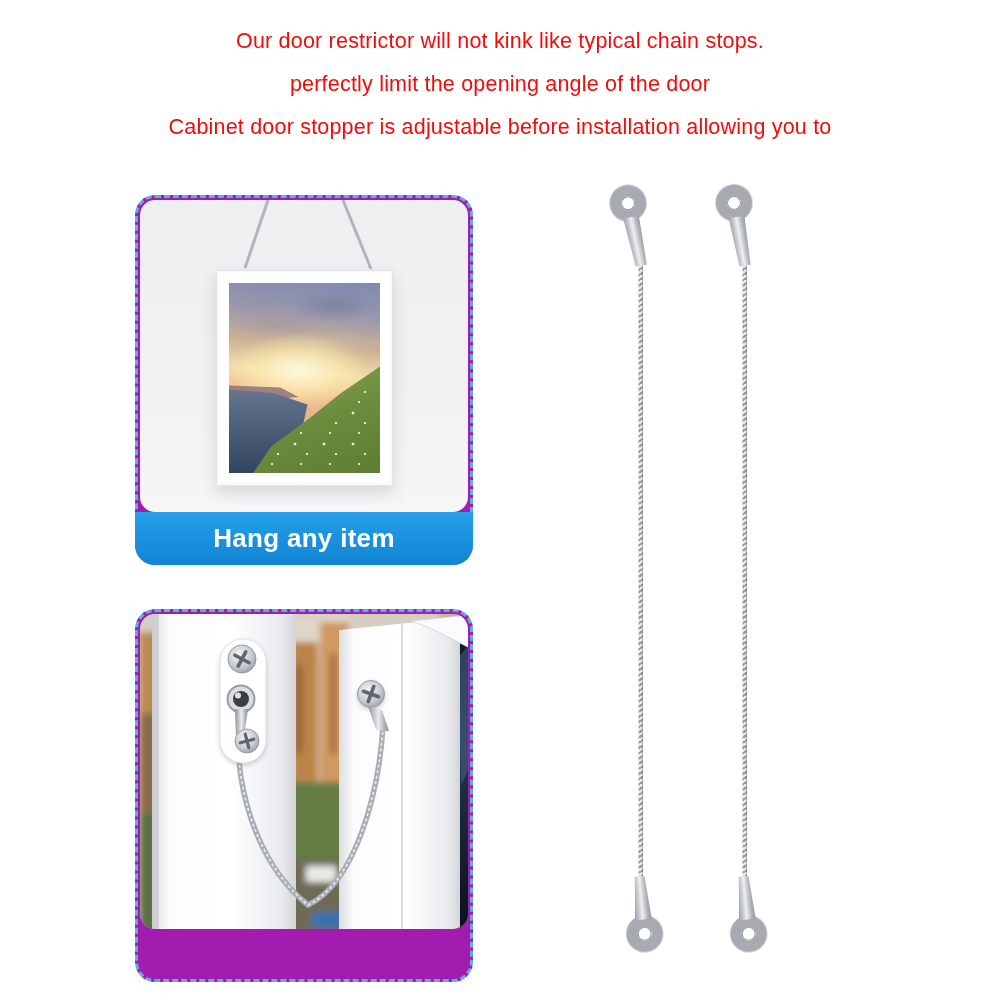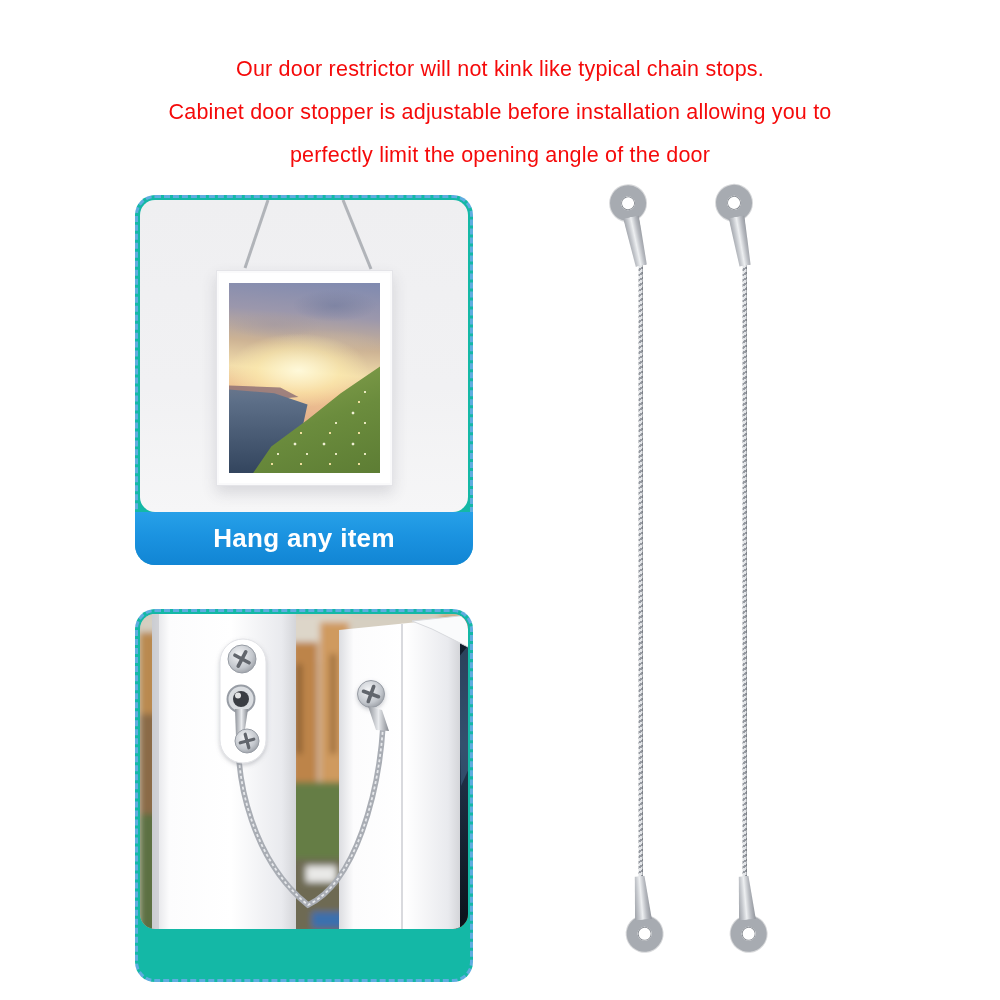--- a/index.html
+++ b/index.html
@@ -2,25 +2,25 @@
 <html><head>
 <meta charset="utf-8">
 <style>
   html,body{margin:0;padding:0;}
   body{
     width:1000px;height:1000px;position:relative;background:#ffffff;
     font-family:"Liberation Sans", sans-serif;overflow:hidden;
     --banner-blue:#1b93e0; --dash-blue:#5fade0; --red:#f50a0a;
   }
   
-  .header{position:absolute;top:48px;left:0;width:1000px;text-align:center;}
+  .header{position:absolute;top:20px;left:0;width:1000px;text-align:center;}
   .header .line{font-size:21.5px;line-height:43px;color:var(--red);font-weight:400;letter-spacing:.2px;}
   
   .card{position:absolute;left:135px;width:338px;border:3px dashed var(--dash-blue);
-        border-radius:20px;box-sizing:border-box;background:#14b8a6;}
+        border-radius:20px;box-sizing:border-box;background:#a21caf;}
   .card1{top:195px;height:370px;}
   .card2{top:609px;height:373px;}
   .photo{position:absolute;inset:2px 2px 50px 2px;border-radius:15px;overflow:hidden;}
   .banner{position:absolute;left:-3px;right:-3px;bottom:-3px;height:53px;
           border-radius:0 0 20px 20px;
           background:linear-gradient(180deg,#27a0e8 0%,#1b93e0 45%,#1185d4 100%);
           display:flex;align-items:center;justify-content:center;
           color:#fff;font-weight:bold;font-size:26px;letter-spacing:.3px;}
   
   .photo1{background:linear-gradient(180deg,#efeff1 0%,#f1f1f3 60%,#f6f6f7 100%);}
@@ -71,22 +71,22 @@
         background:repeating-linear-gradient(150deg,#969aa1 0 2px,#e4e6e9 2px 4.5px);
         box-shadow:inset 1px 0 0 rgba(255,255,255,.5), inset -1px 0 0 rgba(90,95,102,.4);}
 </style>
 </head>
 <body style="--banner-blue: #1b93e0; --dash-blue: #5fade0; --red: #f50a0a;">
 
 <div>
 
   <div class="header">
     <div class="line">Our door restrictor will not kink like typical chain stops.</div>
+    <div class="line">perfectly limit the opening angle of the door</div>
     <div class="line">Cabinet door stopper is adjustable before installation allowing you to</div>
-    <div class="line">perfectly limit the opening angle of the door</div>
   </div>
 
   <section class="card card1">
     <div class="photo photo1">
       <svg class="hang-svg" width="332" height="315" viewBox="0 0 332 315">
         <line x1="128" y1="0" x2="105" y2="68" stroke="#b1b4b9" stroke-width="3"></line>
         <line x1="203" y1="0" x2="231" y2="69" stroke="#b1b4b9" stroke-width="3"></line>
       </svg>
       <div class="frame">
         <div class="painting">

